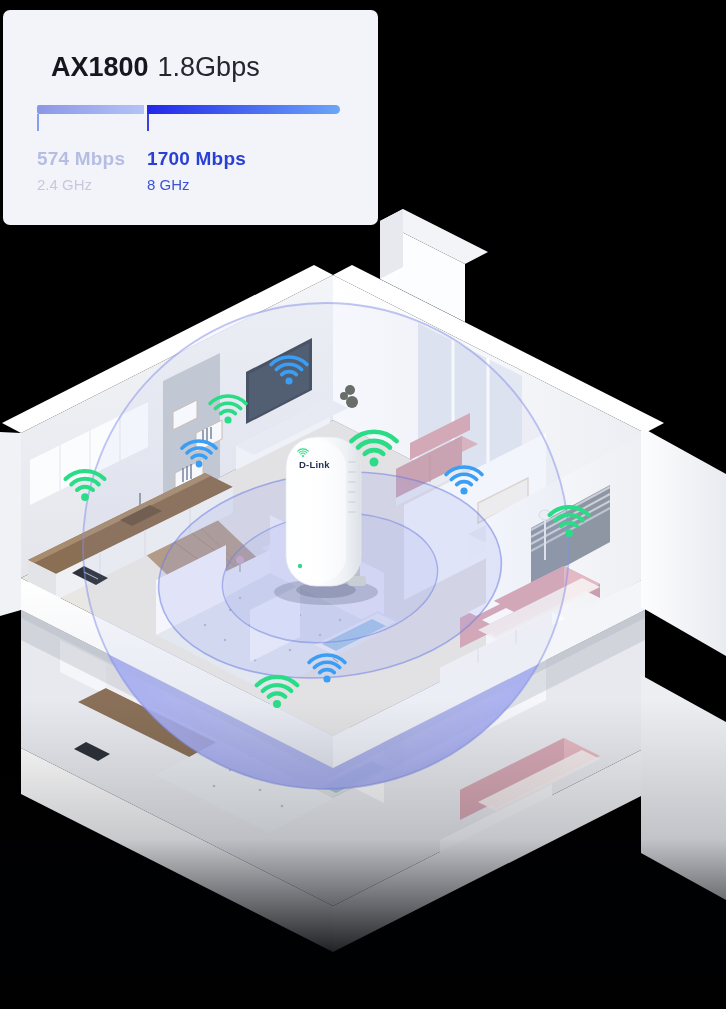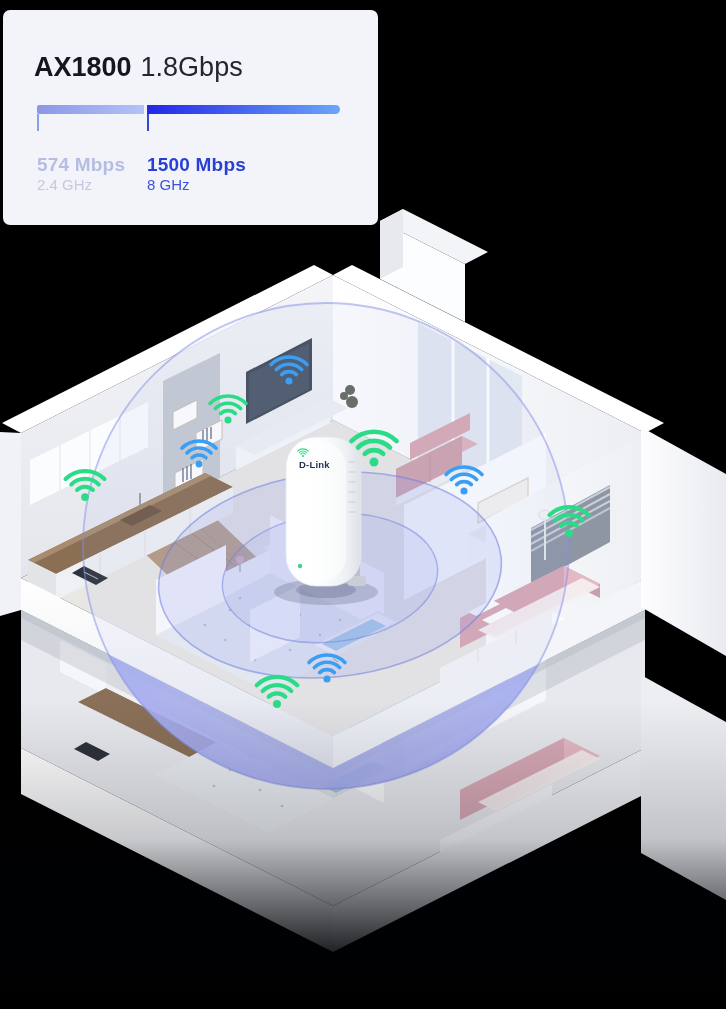--- a/index.html
+++ b/index.html
@@ -1,35 +1,35 @@
 <!DOCTYPE html>
 <html style="--color-background: #000000; --color-card_bg: #f3f4fa; --color-title: #14171f; --color-band1_bar_start: #8b97e6; --color-band1_bar_end: #b3c2f8; --color-band2_bar_start: #2227e8; --color-band2_bar_end: #6ba6f8; --color-band1_label: #b6bde3; --color-band1_sub: #c5c9dd; --color-band2_label: #2840d6; --color-band2_sub: #3c52d8; --color-wifi_green: #2bdc86; --color-wifi_blue: #3b9ef5; --color-coverage: #a6aeea; --color-device_brand: #253252;"><head>
 <meta charset="utf-8">
 <style>
   html,body{margin:0;padding:0;background:#000;}
   .stage{position:relative;width:726px;height:1009px;background:var(--color-background,#000);overflow:hidden;font-family:"Liberation Sans",sans-serif;}
   .scene{position:absolute;left:0;top:0;width:726px;height:1009px;}
   
   .card{position:absolute;left:3px;top:10px;width:375px;height:215px;background:var(--color-card_bg,#f3f4fa);border-radius:7px;}
-  .card-title{position:absolute;left:31px;top:42px;font-size:27px;color:var(--color-title,#14171f);white-space:nowrap;}
+  .card-title{position:absolute;left:48px;top:42px;font-size:27px;color:var(--color-title,#14171f);white-space:nowrap;}
   .model{font-weight:700;}
   .speed{font-weight:400;margin-left:9px;color:#23262e;}
   .bar{position:absolute;left:34px;top:95px;width:303px;height:9px;}
   .seg{position:absolute;top:0;height:9px;}
   .seg1{left:0;width:107px;border-radius:2px 0 0 2px;background:linear-gradient(90deg,var(--color-band1_bar_start,#8b97e6),var(--color-band1_bar_end,#b3c2f8));}
   .seg2{left:110px;width:193px;border-radius:0 5px 5px 0;background:linear-gradient(90deg,var(--color-band2_bar_start,#2227e8),var(--color-band2_bar_end,#6ba6f8));}
   .tick{position:absolute;top:9px;width:2px;height:17px;}
   .tick1{left:0;background:#86a0ef;}
   .tick2{left:110px;background:#3a43d8;}
-  .bands{position:absolute;left:34px;top:144px;display:flex;}
+  .bands{position:absolute;left:34px;top:138px;display:flex;}
   .band-col1{width:110px;}
   .b-speed{font-size:19px;font-weight:700;letter-spacing:.2px;}
   .band-col1 .b-speed{color:var(--color-band1_label,#b6bde3);}
   .band-col2 .b-speed{color:var(--color-band2_label,#2840d6);}
-  .b-freq{font-size:15px;}
+  .b-freq{font-size:15px;margin-top:6px;}
   .band-col1 .b-freq{color:var(--color-band1_sub,#c5c9dd);}
   .band-col2 .b-freq{color:var(--color-band2_sub,#3c52d8);}
   
   .wifi-green{color:var(--color-wifi_green,#2bdc86);}
   .wifi-blue{color:var(--color-wifi_blue,#3b9ef5);}
   .brand{fill:var(--color-device_brand,#253252);font-family:"Liberation Sans",sans-serif;font-weight:700;font-size:9.5px;letter-spacing:.2px;}
 </style>
 </head>
 <body>
 
@@ -347,19 +347,19 @@
     <div class="seg seg2"></div>
     <div class="tick tick1"></div>
     <div class="tick tick2"></div>
   </div>
   <div class="bands">
     <div class="band-col1">
       <div class="b-speed">574 Mbps</div>
       <div class="b-freq">2.4 GHz</div>
     </div>
     <div class="band-col2">
-      <div class="b-speed">1500 Mbps</div>
+      <div class="b-speed">1700 Mbps</div>
       <div class="b-freq">8 GHz</div>
     </div>
   </div>
 </div>
 
 </div>
 
 </body></html>

